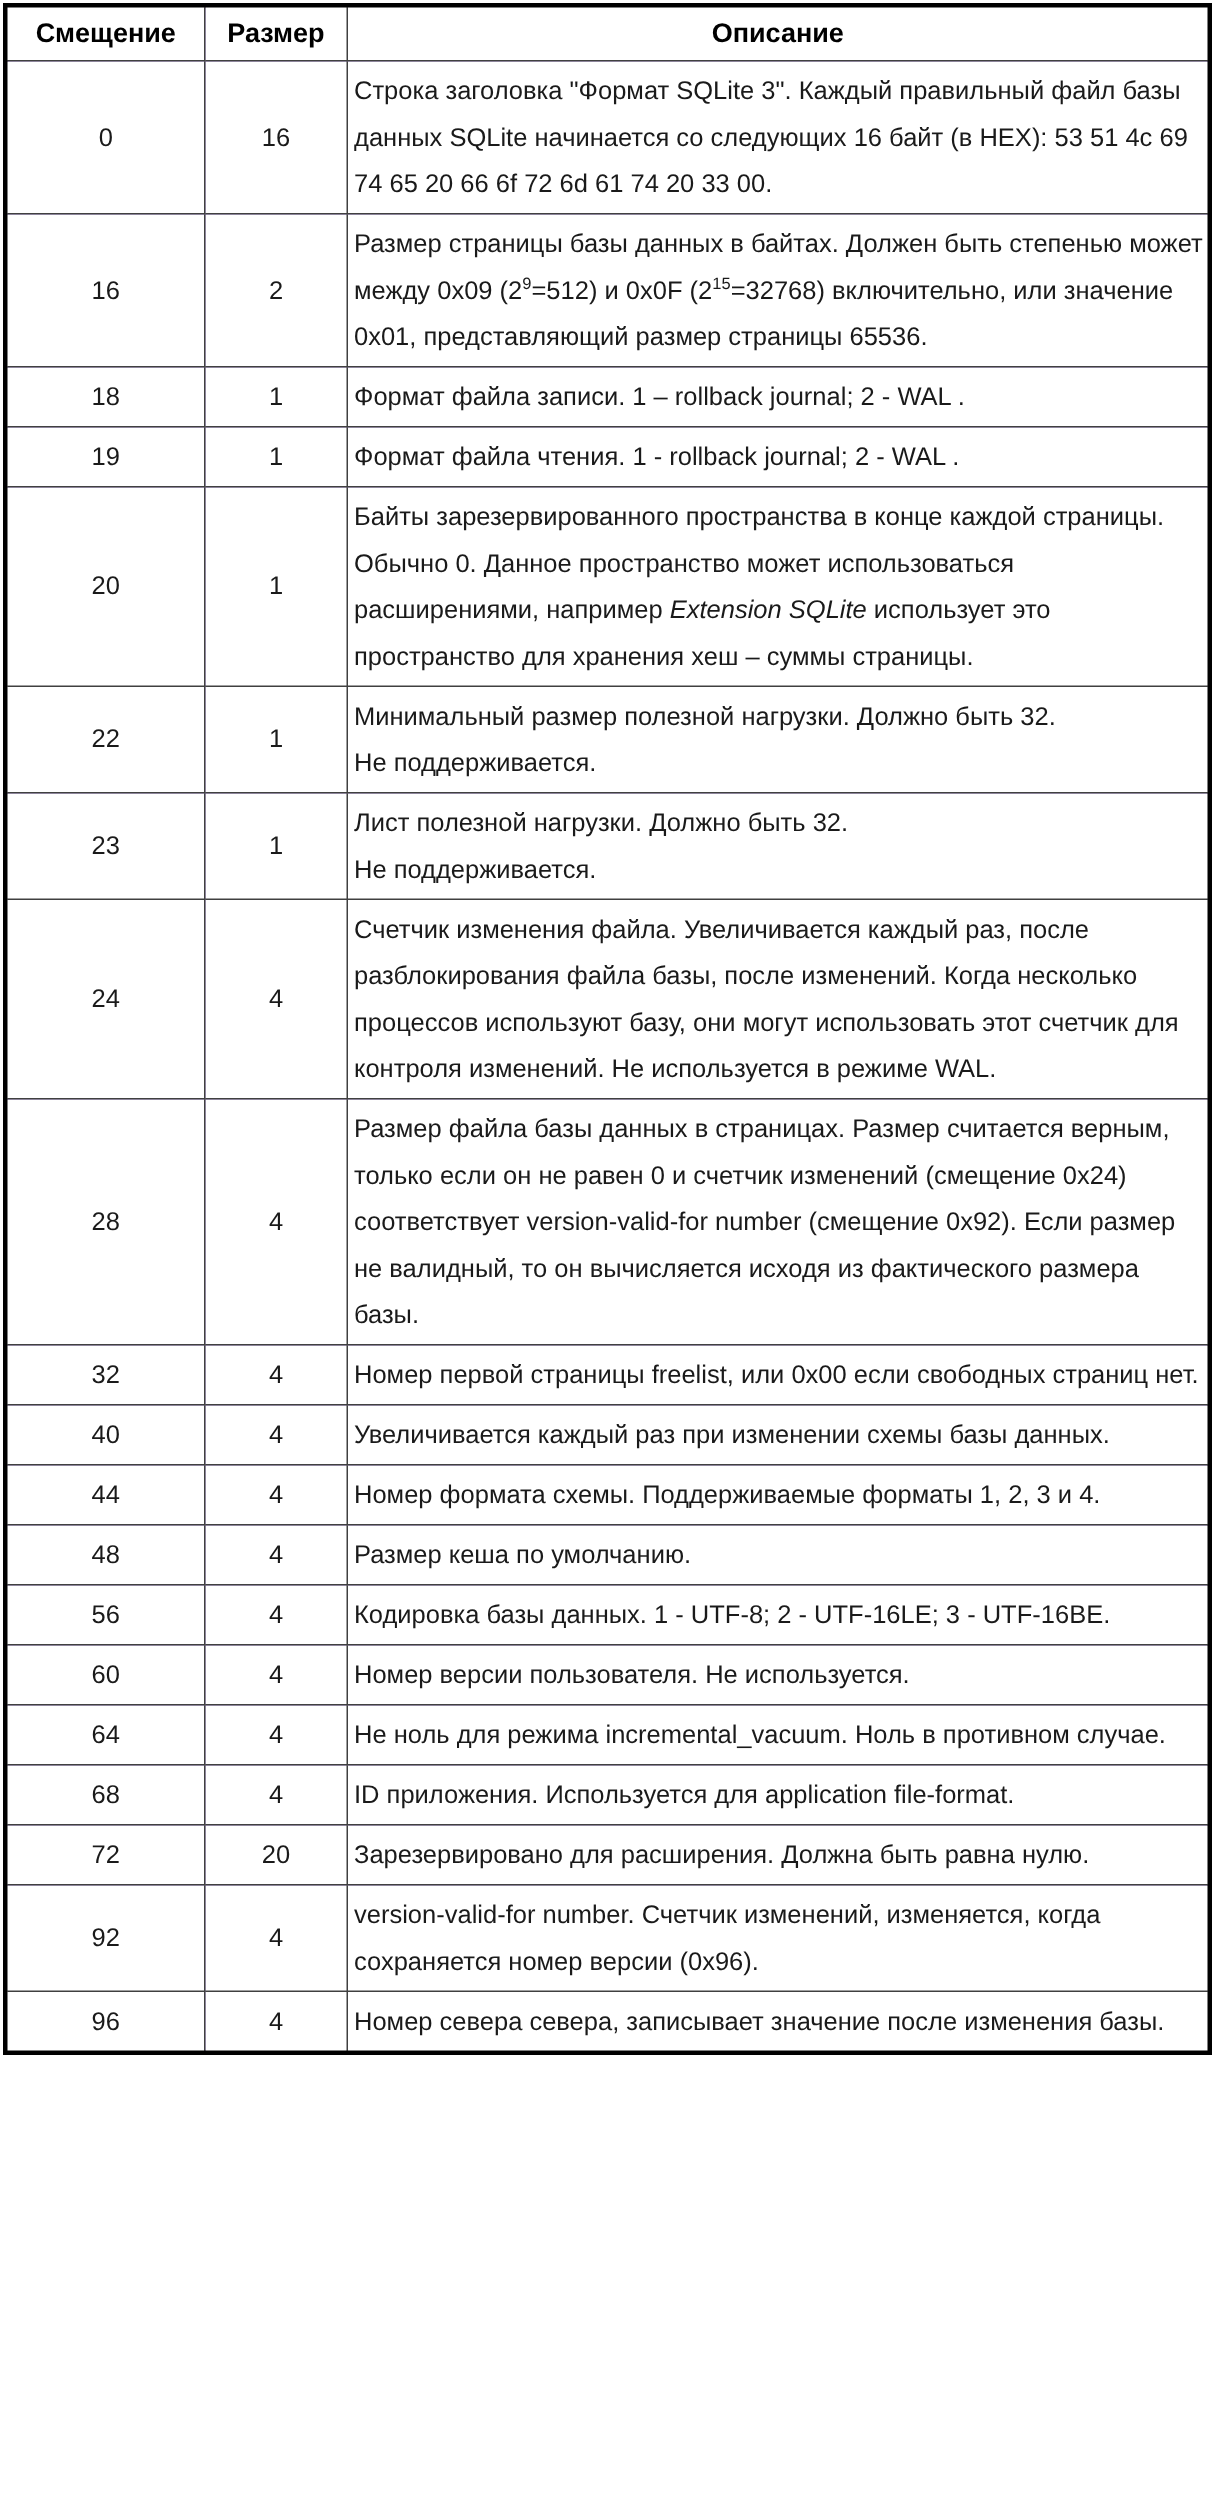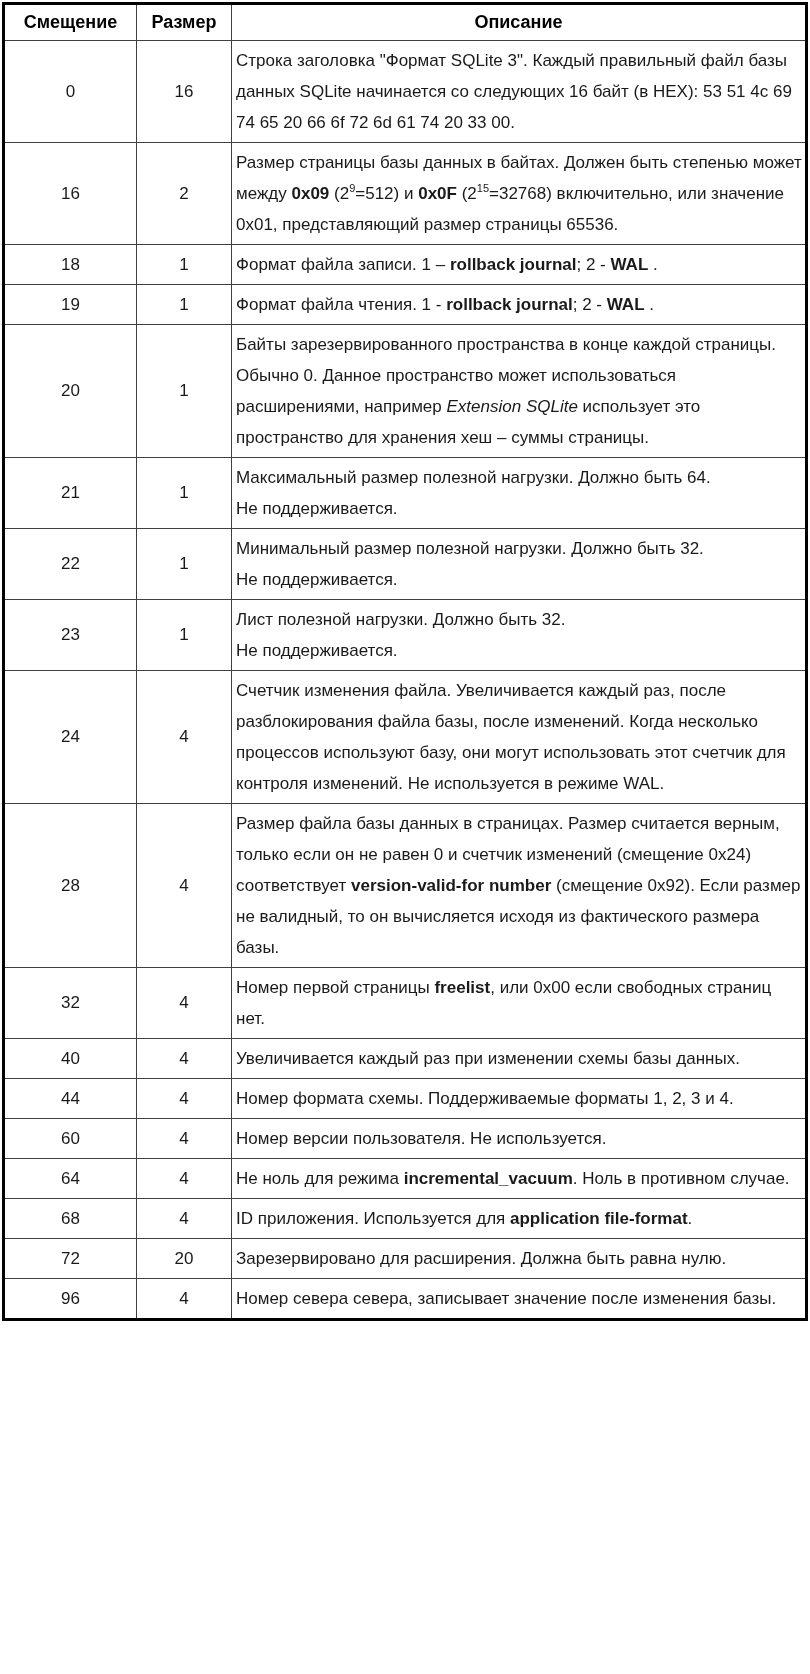--- a/index.html
+++ b/index.html
@@ -44,21 +44,21 @@
     text-align: left;
     vertical-align: middle;
     font-size: 17px;
     line-height: 31px;
     padding: 4px 3px 4px 4px;
   }
   td.c-desc sup {
     font-size: 11px;
     line-height: 0;
   }
-  .seg-b { font-weight: bold; }
+  .seg-b { font-weight: normal; }
   .seg-i { font-style: italic; }
 </style>
 </head>
 <body>
 
 <div class="doc">
   <table class="spec">
     <colgroup>
       <col class="c1">
       <col class="c2">
@@ -91,25 +91,20 @@
           <td class="c-offset">19</td>
           <td class="c-size">1</td>
           <td class="c-desc"><span>Формат файла чтения. 1 - </span><span class="seg-b">rollback journal</span><span>; 2 - </span><span class="seg-b">WAL</span><span> .</span></td>
         </tr>
         <tr>
           <td class="c-offset">20</td>
           <td class="c-size">1</td>
           <td class="c-desc"><span>Байты зарезервированного пространства в конце каждой страницы. Обычно 0. Данное пространство может использоваться расширениями, например </span><span class="seg-i">Extension SQLite</span><span> использует это пространство для хранения хеш – суммы страницы.</span></td>
         </tr>
         <tr>
-          <td class="c-offset">21</td>
-          <td class="c-size">1</td>
-          <td class="c-desc"><span>Максимальный размер полезной нагрузки. Должно быть 64.</span><br><span>Не поддерживается.</span></td>
-        </tr>
-        <tr>
           <td class="c-offset">22</td>
           <td class="c-size">1</td>
           <td class="c-desc"><span>Минимальный размер полезной нагрузки. Должно быть 32.</span><br><span>Не поддерживается.</span></td>
         </tr>
         <tr>
           <td class="c-offset">23</td>
           <td class="c-size">1</td>
           <td class="c-desc"><span>Лист полезной нагрузки. Должно быть 32.</span><br><span>Не поддерживается.</span></td>
         </tr>
         <tr>
@@ -131,39 +126,54 @@
           <td class="c-offset">40</td>
           <td class="c-size">4</td>
           <td class="c-desc"><span>Увеличивается каждый раз при изменении схемы базы данных.</span></td>
         </tr>
         <tr>
           <td class="c-offset">44</td>
           <td class="c-size">4</td>
           <td class="c-desc"><span>Номер формата схемы. Поддерживаемые форматы 1, 2, 3 и 4.</span></td>
         </tr>
         <tr>
+          <td class="c-offset">48</td>
+          <td class="c-size">4</td>
+          <td class="c-desc"><span>Размер кеша по умолчанию.</span></td>
+        </tr>
+        <tr>
+          <td class="c-offset">56</td>
+          <td class="c-size">4</td>
+          <td class="c-desc"><span>Кодировка базы данных.  1 - UTF-8; 2 - UTF-16LE; 3 - UTF-16BE.</span></td>
+        </tr>
+        <tr>
           <td class="c-offset">60</td>
           <td class="c-size">4</td>
           <td class="c-desc"><span>Номер версии пользователя. Не используется.</span></td>
         </tr>
         <tr>
           <td class="c-offset">64</td>
           <td class="c-size">4</td>
           <td class="c-desc"><span>Не ноль для режима </span><span class="seg-b">incremental_vacuum</span><span>.  Ноль в противном случае.</span></td>
         </tr>
         <tr>
           <td class="c-offset">68</td>
           <td class="c-size">4</td>
           <td class="c-desc"><span>ID приложения. Используется для </span><span class="seg-b">application file-format</span><span>.</span></td>
         </tr>
         <tr>
           <td class="c-offset">72</td>
           <td class="c-size">20</td>
           <td class="c-desc"><span>Зарезервировано для расширения. Должна быть равна нулю.</span></td>
         </tr>
         <tr>
+          <td class="c-offset">92</td>
+          <td class="c-size">4</td>
+          <td class="c-desc"><span class="seg-b">version-valid-for number.</span><span> Счетчик изменений, изменяется, когда сохраняется номер версии (0x96).</span></td>
+        </tr>
+        <tr>
           <td class="c-offset">96</td>
           <td class="c-size">4</td>
           <td class="c-desc"><span>Номер севера севера, записывает значение после изменения базы.</span></td>
         </tr>
       </tbody>
   </table>
 </div>
 
 </body></html>

